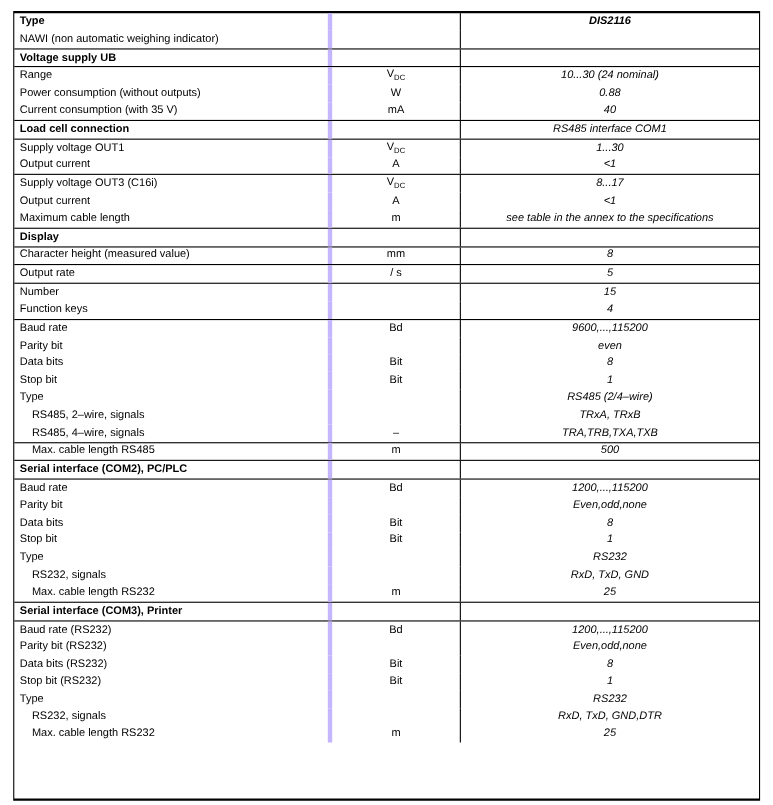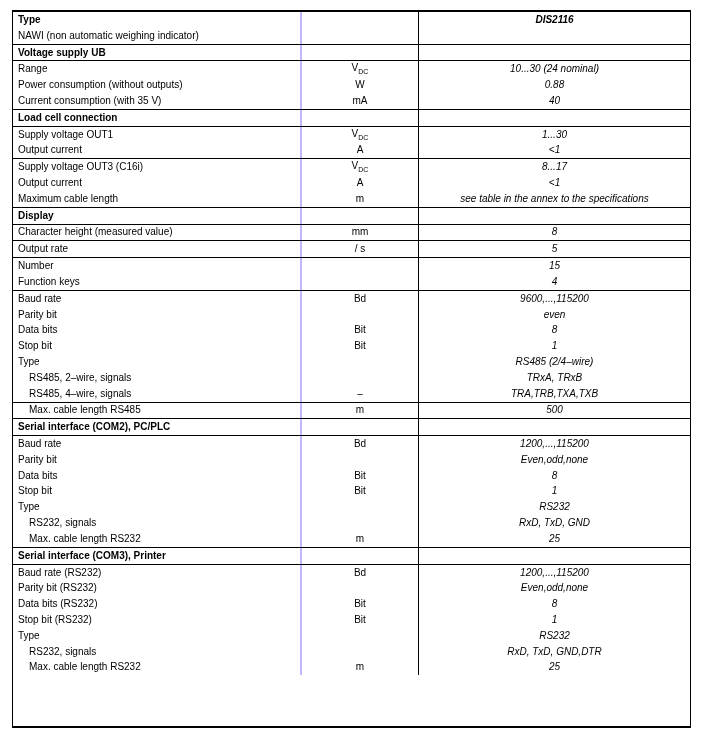--- a/index.html
+++ b/index.html
@@ -41,21 +41,21 @@
     box-sizing: border-box;
     display: flex;
     align-items: center;
     font-size: 10px;
     line-height: 1;
     white-space: nowrap;
     overflow: hidden;
   }
   .c-param {
     width: 289px;
-    border-right: 2px solid #c4b5fd;
+    border-right: 4px solid #c4b5fd;
     padding-left: 5px;
     text-align: center;
   }
   .c-param.indent {
     padding-left: 16px;
   }
   .c-unit {
     width: 117px;
     border-right: 1px solid #000000;
     justify-content: center;
@@ -124,20 +124,21 @@
         </div>
         <div class="cell c-value">40</div>
       </div>
     </div>
     <div class="group">
       <div class="row">
         <div class="cell c-param bold">Load cell connection</div>
         <div class="cell c-unit">
           <span></span>
         </div>
+        <div class="cell c-value">RS485 interface COM1</div>
       </div>
     </div>
     <div class="group">
       <div class="row">
         <div class="cell c-param">Supply voltage OUT1</div>
         <div class="cell c-unit">
           <span>V<sub>DC</sub></span>
         </div>
         <div class="cell c-value">1...30</div>
       </div>

